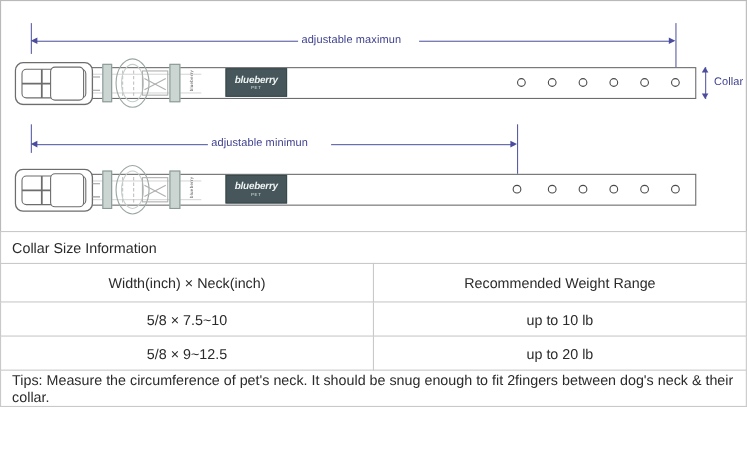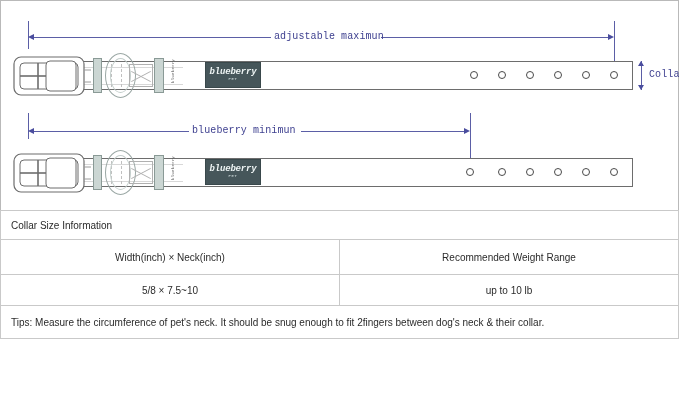--- a/index.html
+++ b/index.html
@@ -1,21 +1,21 @@
 <!DOCTYPE html>
 <html><head>
 <meta charset="utf-8">
 <style>
   html,body{margin:0;padding:0;background:#fff;}
   body{width:679px;height:418px;font-family:"Liberation Sans","DejaVu Sans",sans-serif;color:#222;overflow:hidden;}
   .page{position:relative;width:679px;height:418px;box-sizing:border-box;}
 
   
   .diagram{position:relative;width:679px;height:210px;box-sizing:border-box;border:1px solid #b9b9b9;border-bottom:none;}
-  .diagram .inner{position:absolute;inset:0;font-family:Liberation Mono, monospace;}
+  .diagram .inner{position:absolute;inset:0;}
 
   .dimline{position:absolute;height:1px;background:#5b5ea6;}
   .dimtick{position:absolute;width:1px;background:#5b5ea6;}
   .dimlabel{position:absolute;color:#3d3f8f;font-size:10px;white-space:nowrap;letter-spacing:.1px;}
 
   .arrowL{position:absolute;width:0;height:0;border-top:3.5px solid transparent;border-bottom:3.5px solid transparent;border-right:6px solid #4a4d9e;}
   .arrowR{position:absolute;width:0;height:0;border-top:3.5px solid transparent;border-bottom:3.5px solid transparent;border-left:6px solid #4a4d9e;}
   .arrowU{position:absolute;width:0;height:0;border-left:3.5px solid transparent;border-right:3.5px solid transparent;border-bottom:5px solid #4a4d9e;}
   .arrowD{position:absolute;width:0;height:0;border-left:3.5px solid transparent;border-right:3.5px solid transparent;border-top:5px solid #4a4d9e;}
 
@@ -29,21 +29,21 @@
   .xbox:before{transform:rotate(28deg);}
   .xbox:after{transform:rotate(-28deg);}
   .stitch{position:absolute;border-left:1px dashed #c0c0c0;}
   .patch{position:absolute;box-sizing:border-box;background:#46565a;border:1px solid #39484b;display:flex;flex-direction:column;align-items:center;justify-content:center;}
   .patch .b1{color:#eef4f4;font-size:9px;font-style:italic;font-weight:bold;line-height:9px;letter-spacing:-.2px;}
   .patch .b2{color:#dfe9e9;font-size:4px;line-height:5px;letter-spacing:.6px;}
   .ribtext{position:absolute;color:#5b5b5b;font-size:4px;transform:rotate(-90deg);transform-origin:left top;white-space:nowrap;letter-spacing:.3px;}
 
   
   .tbl{width:679px;border-collapse:collapse;table-layout:fixed;}
-  .tbl td{border:1px solid #c9c9c9;font-size:10px;color:#2b2b2b;margin-top:16px;}
+  .tbl td{border:1px solid #c9c9c9;font-size:13px;color:#2b2b2b;margin-top:16px;}
   .cap{height:26px;padding-left:10px;text-align:left;}
   .hc{height:32px;text-align:center;}
   .rc{height:28px;text-align:center;}
   .tips{height:30px;padding-left:10px;text-align:left;font-size:9.5px;}
   .c1{width:345px;}
 </style>
 </head>
 <body>
 
 <div class="page">
@@ -105,21 +105,21 @@
       <div class="arrowD" style="left:636.5px;top:84px;"></div>
       <div class="dimlabel" style="left:648px;top:68px;">Collar</div>
 
       <div class="dimtick" style="left:27px;top:112px;height:26px;"></div>
       <div class="dimtick" style="left:469px;top:112px;height:64px;"></div>
 
       <div class="dimline" style="left:30px;top:130px;width:158px;"></div>
       <div class="dimline" style="left:300px;top:130px;width:167px;"></div>
       <div class="arrowL" style="left:27px;top:126.5px;"></div>
       <div class="arrowR" style="left:463px;top:126.5px;"></div>
-      <div class="dimlabel" style="left:191px;top:124px;">blueberry minimun</div>
+      <div class="dimlabel" style="left:191px;top:124px;">adjustable minimun</div>
 
       <div class="strap" style="left:24px;top:157px;width:608px;height:29px;"></div>
       <div class="dimline" style="left:52px;top:163px;width:130px;height:1px;background:#d8d8d8;"></div>
       <div class="dimline" style="left:52px;top:180px;width:130px;height:1px;background:#d8d8d8;"></div>
 
       <svg style="position:absolute;left:12px;top:152px;" width="78" height="40" viewBox="0 0 78 40">
         <rect x="1" y="1" width="70" height="38" rx="7" ry="7" fill="#fff" stroke="#6d6d6d" stroke-width="1.2"></rect>
         <rect x="7" y="7" width="58" height="26" rx="4" ry="4" fill="#fff" stroke="#6d6d6d" stroke-width="1"></rect>
         <rect x="33" y="5" width="30" height="30" rx="4" ry="4" fill="#fff" stroke="#6d6d6d" stroke-width="1"></rect>
         <line x1="7" y1="20" x2="33" y2="20" stroke="#6d6d6d" stroke-width="1.6"></line>
@@ -159,18 +159,22 @@
     </tr>
     <tr>
       <td class="hc c1">Width(inch)  ×  Neck(inch)</td>
       <td class="hc">Recommended Weight Range</td>
     </tr>
     <tr>
       <td class="rc c1">5/8 × 7.5~10</td>
       <td class="rc">up to 10 lb</td>
     </tr>
     <tr>
+      <td class="rc c1">5/8 × 9~12.5</td>
+      <td class="rc">up to 20 lb</td>
+    </tr>
+    <tr>
       <td class="tips" colspan="2">Tips: Measure the circumference of pet's neck. It should be snug enough to fit 2fingers between dog's neck &amp; their collar.</td>
     </tr>
   </tbody>
     </table>
 
 </div>
 
 </body></html>

